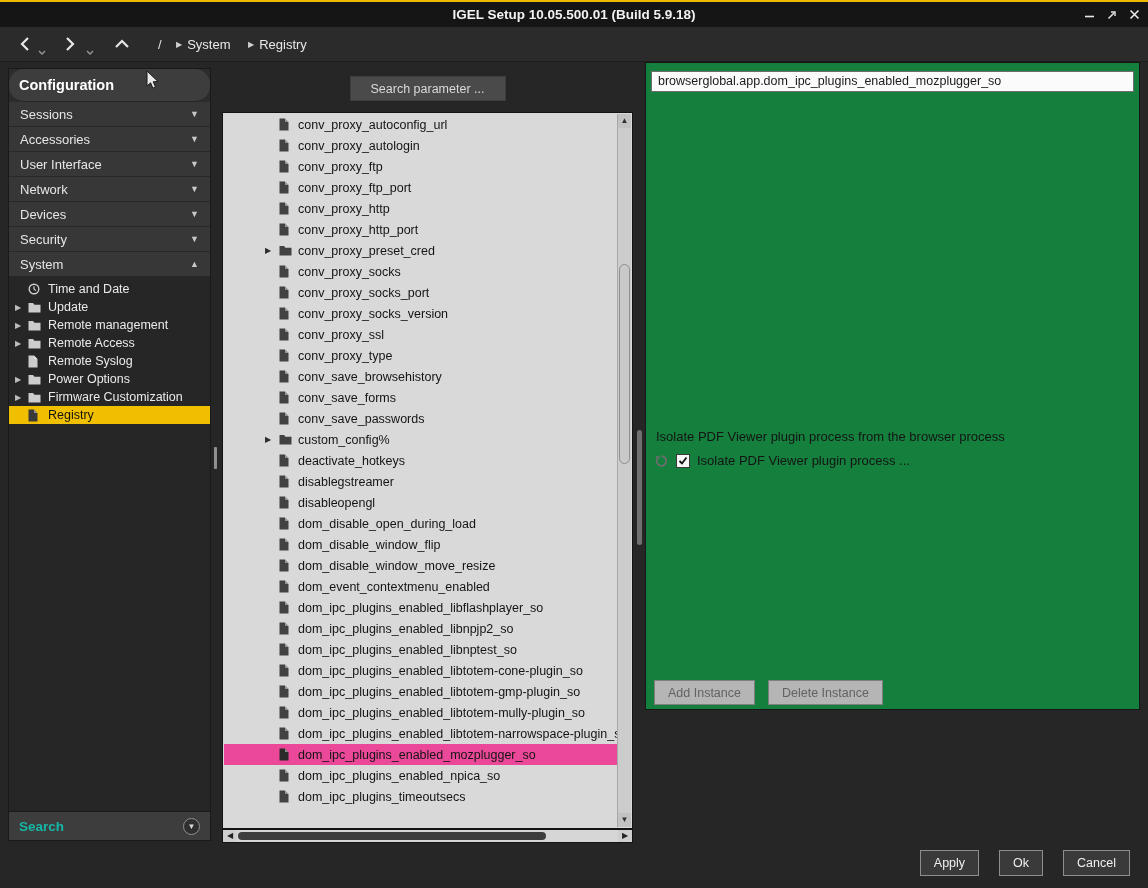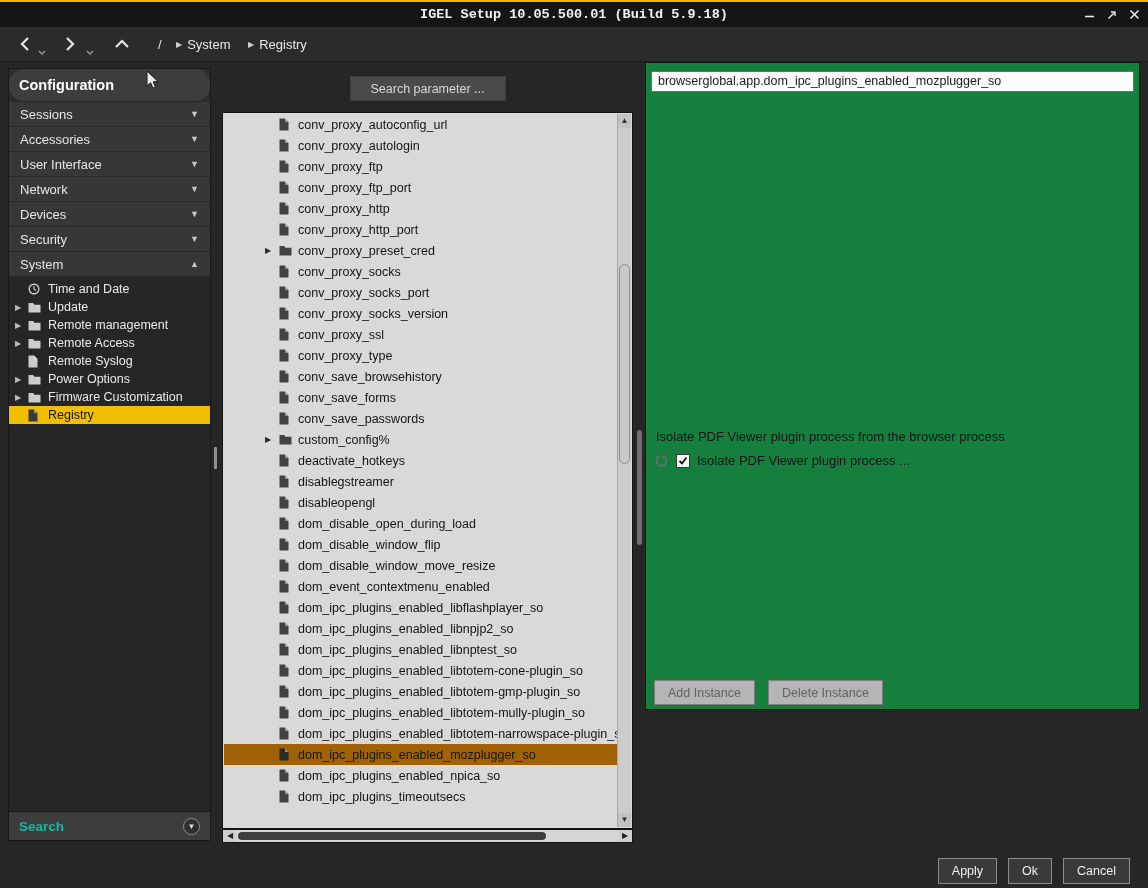--- a/index.html
+++ b/index.html
@@ -7,21 +7,21 @@
   body {
     background:#262626;
     font-family:"Liberation Sans","DejaVu Sans",sans-serif;
     position:relative;
     overflow:hidden;
     color:#e8e8e8;
   }
 
   
   .titlebar { position:absolute; top:0; left:0; right:0; height:27px;
-    background:#151515; border-top:2px solid #edb900;font-family:Liberation Mono, monospace; }
+    background:#151515; border-top:2px solid #edb900; }
   .titlebar .title { text-align:center; line-height:25px; font-size:13.5px;
     font-weight:bold; color:#f2f2f2; }
   .win-controls { position:absolute; right:8px; top:0; height:25px;
     display:flex; align-items:center; gap:11px; }
   .win-btn { display:flex; align-items:center; cursor:default; }
 
   
   .navbar { position:absolute; top:27px; left:0; right:0; height:35px;
     background:#2b2b2b; border-bottom:1px solid #1c1c1c; }
   .nav-item { position:absolute; top:0; height:34px; display:flex; align-items:center; }
@@ -63,21 +63,21 @@
     width:156px; height:25px; background:#4a4a4a; border:1px solid #3d3d3d;
     color:#d9d9d9; font-size:12.5px; font-family:inherit; }
   .tree-box { position:absolute; top:50px; left:0; right:0; bottom:14px;
     background:#d9d9d9; border:1px solid #131313; }
   .tree-rows { position:absolute; top:1px; left:1px; right:15px; bottom:1px; overflow:hidden; }
   .tree-row { height:21px; display:flex; align-items:center; padding-left:41px;
     font-size:12.5px; color:#141414; white-space:nowrap; }
   .tree-row .t-exp { width:14px; font-size:8px; color:#2c2c2c; flex:none; }
   .tree-row .ticon { width:15px; display:flex; align-items:center; color:#424242; flex:none; }
   .tree-row .tlabel { padding-left:4px; }
-  .tree-row.selected { background:#a16207; }
+  .tree-row.selected { background:#ec4899; }
   .tree-row.selected .ticon { color:#2b2b2b; }
 
   .vscroll { position:absolute; top:1px; right:1px; bottom:1px; width:14px;
     background:#cccccc; border-left:1px solid #a8a8a8; }
   .vs-btn { position:absolute; left:0; right:0; height:14px; background:#c2c2c2;
     color:#303030; font-size:8px; text-align:center; line-height:14px; }
   .vs-btn.up { top:0; } .vs-btn.down { bottom:0; }
   .vs-thumb { position:absolute; top:150px; left:1px; right:1px; height:200px;
     background:#c9c9c9; border:1px solid #8f8f8f; border-radius:7px; }
 
@@ -103,21 +103,21 @@
   .cbx { width:14px; height:14px; background:#f7f7f7; border:1px solid #3a3a3a;
     display:flex; align-items:center; justify-content:center; }
   .cbx-label { font-size:13px; color:#141414; }
   .reset-icon { display:flex; align-items:center; }
   .instance-btns { position:absolute; bottom:4px; left:8px; display:flex; gap:13px; }
   .inst-btn { height:25px; padding:0 13px; background:#b5b5b5; border:1px solid #7e7e7e;
     color:#626262; font-size:12.5px; font-family:inherit; }
 
   
   .footer-bar { position:absolute; left:0; right:0; bottom:0; height:45px; background:#262626; }
-  .footer-btns { position:absolute; right:18px; bottom:4px; display:flex; gap:11px; }
+  .footer-btns { position:absolute; right:18px; bottom:12px; display:flex; gap:20px; }
   .f-btn { height:26px; min-width:36px; padding:0 13px; background:#3a3a3a;
     border:1px solid #8d8d8d; color:#efefef; font-size:12.5px; font-family:inherit; }
 
   .cursor { position:absolute; left:146px; top:70px; z-index:50; pointer-events:none; }
 </style>
 </head>
 <body>
 
 <div class="titlebar">
   <div class="title">IGEL Setup 10.05.500.01 (Build 5.9.18)</div>

